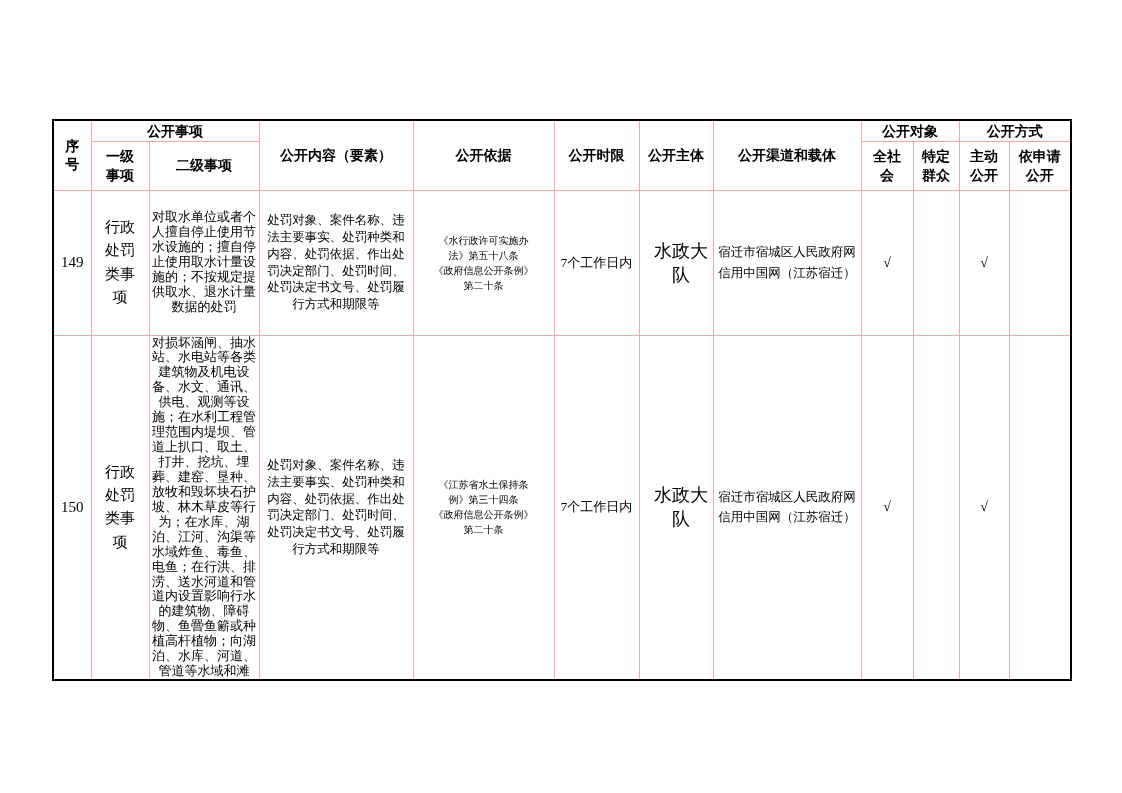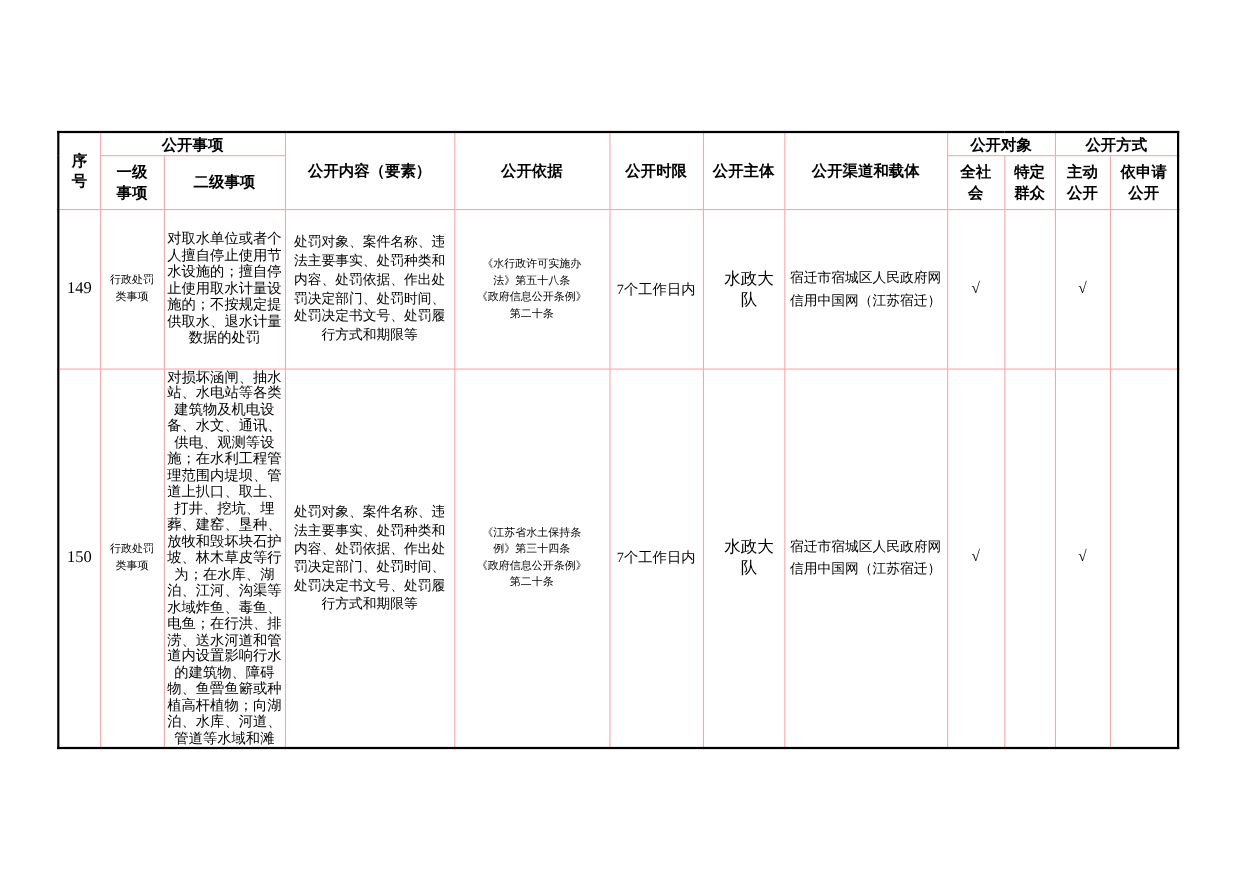--- a/index.html
+++ b/index.html
@@ -40,26 +40,26 @@
   tr.hrow-a { height: 21px; }
   tr.hrow-b { height: 49px; margin-left: 20px; }
   tr.data-row-149 { height: 145px; }
   tr.data-row-150 { height: 338px; }
 
   .hspan-1 { display: inline-block; width: 1.2em; }
   .hspan-2 { display: inline-block; width: 2.35em; }
   .hspan-3 { display: inline-block; width: 3.45em; }
 
   td.cell-no      { font-size: 15px; }
-  td.cell-level1  { font-size: 10px; line-height: 1.55; padding: 0 7px; }
+  td.cell-level1  { font-size: 15px; line-height: 1.55; padding: 0 7px; }
   td.cell-level2  { font-size: 13px;   line-height: 1.15; padding: 0 2px; }
   td.cell-content { font-size: 12.5px; line-height: 1.34; padding: 0 3px; }
   td.cell-basis   { font-size: 10px;   line-height: 1.5;  white-space: pre-line; }
   td.cell-time    { font-size: 13px;   white-space: nowrap; }
-  td.cell-subject { font-size: 15px; padding-left: 12px; }
+  td.cell-subject { font-size: 18px; padding-left: 12px; }
   td.cell-channel { font-size: 12.5px; line-height: 1.65; white-space: pre-line; }
   td.cell-check   { font-size: 14px; }
 </style>
 </head>
 <body>
 
 <div class="page">
   <table class="disclosure">
     <colgroup>
       <col style="width:38px">

